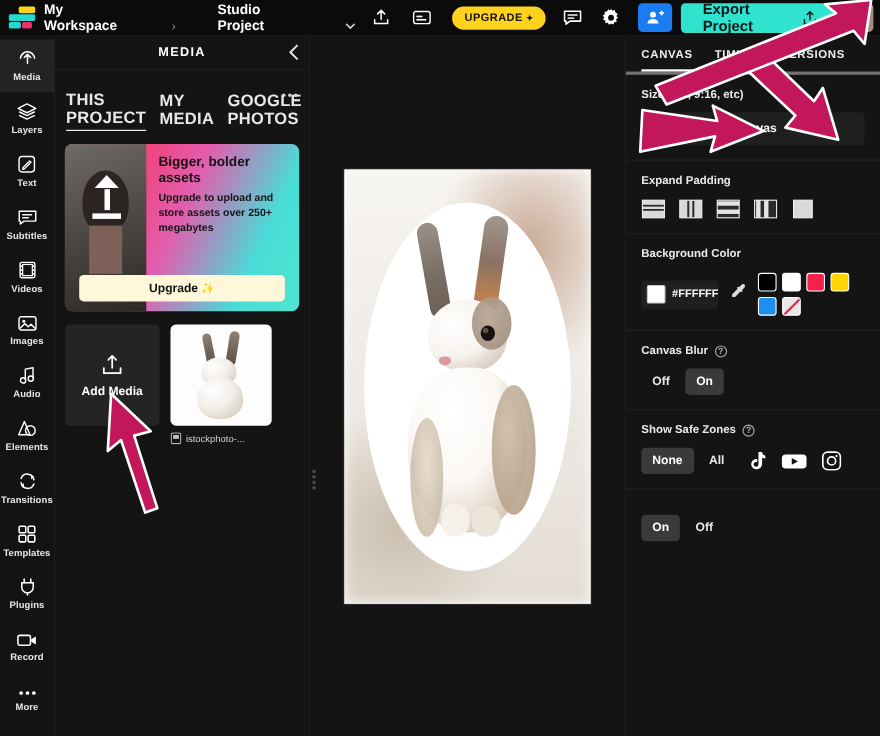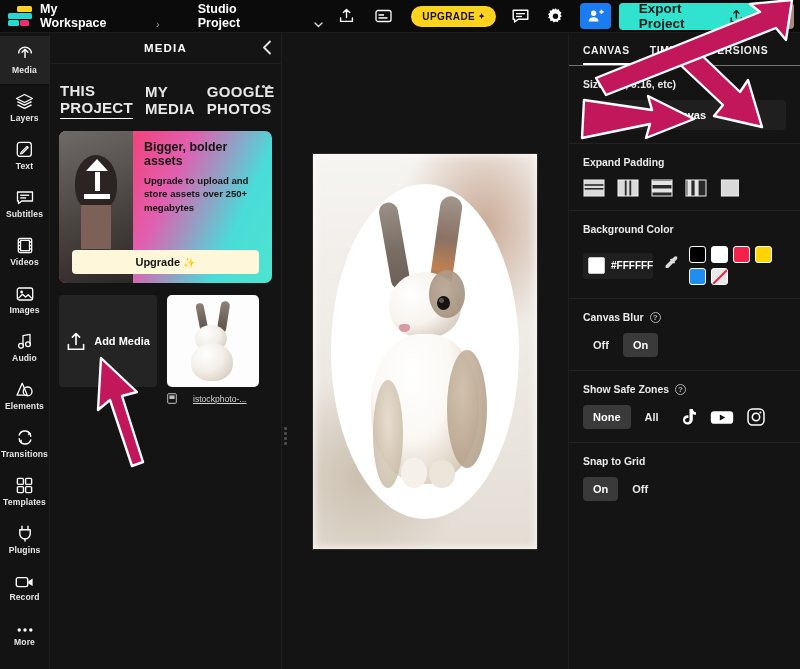--- a/index.html
+++ b/index.html
@@ -117,31 +117,31 @@
   .promo-title { font-size: 12.4px; font-weight: bold; line-height: 1.16; }
   .promo-sub { font-size: 9.6px; line-height: 1.42; margin-top: 5px; font-weight: 600; }
   .promo-cta {
     position: absolute; left: 13px; right: 13px; bottom: 9px; height: 24px;
     background: #fff7d9; border-radius: 4px; color: #141414;
     font-size: 11px; font-weight: 600; display: flex; align-items: center; justify-content: center; gap: 3px;
   }
 
   .media-grid { display: flex; gap: 10px; padding: 12px 9px 0 9px; }
   .add-media {
-    width: 98px; height: 92px; background: #242424; border-radius: 4px;
-    display: flex; flex-direction: row; align-items: center; justify-content: center; gap: 8px;
+    width: 86px; height: 92px; background: #242424; border-radius: 4px;
+    display: flex; flex-direction: column; align-items: center; justify-content: center; gap: 8px;
     color: #fff;
   }
   .add-media .lbl { font-size: 11px; font-weight: bold; }
   .thumb-wrap { width: 92px; }
   .thumb {
     width: 92px; height: 92px; border-radius: 5px; background: #fdfdfd;
     position: relative; overflow: hidden;
   }
-  .thumb-cap { display: flex; align-items: center; gap: 16px; margin-top: 6px; color: #d2d2d2; font-size: 8.6px; text-decoration: underline; }
+  .thumb-cap { display: flex; align-items: center; gap: 4px; margin-top: 6px; color: #d2d2d2; font-size: 8.6px; }
 
   
   .bun { position: absolute; }
   .bun-earL, .bun-earR { background: linear-gradient(180deg,#8d8279 0%,#6e6258 60%,#5d5248 100%); }
   .bun-body { background: radial-gradient(ellipse at 35% 30%, #ffffff 0%, #f3efe9 45%, #cbbfb0 100%); }
 
   
   .stage {
     position: absolute; left: 282px; top: 33px; width: 286px; height: 636px;
     background: #141414; display: flex; align-items: center; justify-content: center;
@@ -166,21 +166,21 @@
   .canvas .oval {
     position: absolute; left: 18px; top: 30px; width: 188px; height: 335px;
     border-radius: 94px / 168px; background: #ffffff; overflow: hidden;
   }
 
   
   .right {
     position: absolute; left: 568px; top: 33px; width: 232px; height: 636px;
     background: #141414; border-left: 1px solid #1f1f1f;
   }
-  .r-tabs { display: flex; gap: 20px; padding: 12px 0 0 14px; border-bottom: 1px solid #737373; }
+  .r-tabs { display: flex; gap: 20px; padding: 12px 0 0 14px; border-bottom: 3px solid #737373; }
   .r-tab { font-size: 10.4px; font-weight: bold; letter-spacing: .6px; color: #ededed; padding-bottom: 7px; }
   .r-tab.active { border-bottom: 2px solid #fff; }
   .r-sec { padding: 13px 14px 13px 14px; border-bottom: 1px solid #232323; }
   .r-label { font-size: 10.4px; font-weight: bold; color: #eaeaea; display: flex; align-items: center; gap: 6px; }
   .help {
     width: 11px; height: 11px; border-radius: 50%; border: 1px solid #b0b0b0;
     font-size: 8px; line-height: 9px; text-align: center; color: #b0b0b0; font-weight: bold;
   }
   .resize-row {
     margin-top: 10px; height: 30px; background: #1f1f1f; border-radius: 4px;
@@ -658,21 +658,20 @@
           <svg width="18" height="18" viewBox="0 0 18 18">
             <rect x="1" y="1" width="16" height="16" rx="4.4" stroke="#fff" stroke-width="1.5" fill="none"></rect>
             <circle cx="9" cy="9" r="3.7" stroke="#fff" stroke-width="1.5" fill="none"></circle>
             <circle cx="13.4" cy="4.6" r="1" fill="#fff"></circle>
           </svg>
         </span>
       </div>
     </div>
 
     <div class="r-sec" style="border-bottom:none">
-      <div class="r-label">Snap to Grid</div>
       <div class="seg-row">
         <span class="seg on">On</span>
         <span class="seg">Off</span>
       </div>
     </div>
   </div>
 
   <svg class="anno">
     <g stroke="#ffffff" stroke-width="2.4" stroke-linejoin="round" fill="#C2185B">
       <path d="M132 466 L110 400 L98 410 L101 358 L137 392 L122 396 L143 462 Z"></path>

